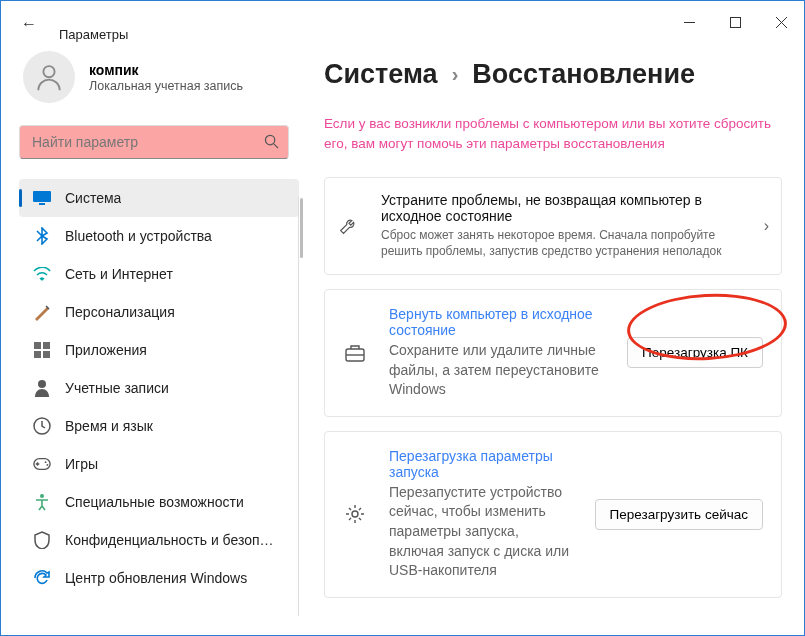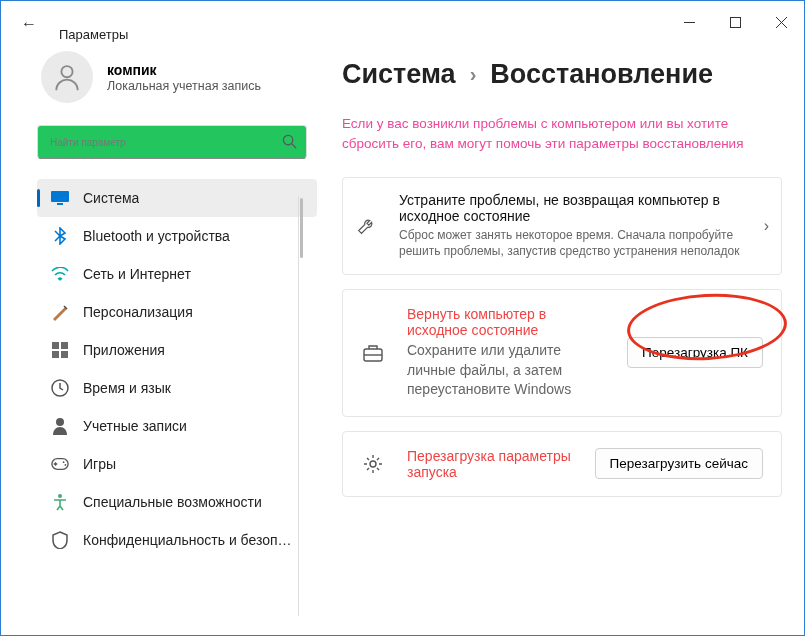--- a/index.html
+++ b/index.html
@@ -3,29 +3,29 @@
 <meta charset="utf-8">
 <style>
 * { margin: 0; padding: 0; box-sizing: border-box; font-family: "Segoe UI", Arial, sans-serif; }
 body { width: 805px; height: 636px; background: #fff; overflow: hidden; border: 1px solid #2b7cd3; }
 .titlebar { height: 42px; display: flex; align-items: center; padding: 0 0 0 20px; }
 .back-arrow { font-size: 16px; cursor: pointer; color: #333; }
 .title { margin-left: 22px; font-size: 13px; color: #222; margin-top: 24px; }
 .win-controls { margin-left: auto; display: flex; }
 .win-btn { width: 46px; height: 42px; display: flex; align-items: center; justify-content: center; cursor: pointer; }
 .win-btn svg { width: 11px; height: 11px; }
-.content { display: flex; height: calc(100% - 42px); margin-left: 18px; }
+.content { display: flex; height: calc(100% - 42px); }
 .sidebar { width: 305px; padding: 8px 0 0 18px; display: flex; flex-direction: column; }
 .profile { display: flex; align-items: center; gap: 14px; margin-bottom: 22px; padding-left: 4px; }
 .avatar { width: 52px; height: 52px; border-radius: 50%; background: #eaeaea; display: flex; align-items: center; justify-content: center; }
 .avatar svg { width: 32px; height: 32px; }
 .profile-info .user { font-weight: 600; font-size: 14px; }
 .profile-info .acct { font-size: 12.5px; color: #555; margin-top: 1px; }
 .search-wrap { position: relative; width: 270px; margin-bottom: 20px; }
-.search { width: 100%; height: 34px; border: 1px solid #dcdcdc; border-bottom: 1.5px solid #888; border-radius: 4px; padding: 0 34px 0 12px; font-size: 10px; background: #22c55e; }
+.search { width: 100%; height: 34px; border: 1px solid #dcdcdc; border-bottom: 1.5px solid #888; border-radius: 4px; padding: 0 34px 0 12px; font-size: 14px; background: #fca5a5; }
 .search::placeholder { color: #777; }
 .search-icon { position: absolute; right: 10px; top: 9px; color: #555; }
 .nav { width: 280px; overflow-y: auto; }
 .nav-item { height: 38px; display: flex; align-items: center; padding-left: 14px; gap: 14px; border-radius: 4px; cursor: pointer; font-size: 14px; color: #222; position: relative; }
 .nav-item.active { background: #ededed; }
 .nav-item.active::before { content: ""; position: absolute; left: 0; top: 10px; bottom: 10px; width: 3px; background: #0067c0; border-radius: 2px; }
 .nav-item .icon { width: 18px; height: 18px; display: flex; align-items: center; justify-content: center; }
 .main { flex: 1; padding: 16px 22px 0 18px; overflow-y: auto; }
 .breadcrumb { display: flex; align-items: center; gap: 14px; font-size: 27px; font-weight: 600; color: #222; }
 .breadcrumb .sep { color: #888; font-size: 20px; }
@@ -33,21 +33,21 @@
 .card { border: 1px solid #e6e6e6; border-radius: 4px; padding: 14px 12px; margin-top: 22px; display: flex; align-items: center; gap: 20px; cursor: pointer; }
 .card .card-icon { width: 24px; display: flex; justify-content: center; color: #555; }
 .card .card-body { flex: 1; }
 .card .card-title { font-size: 14px; color: #111; }
 .card .card-desc { font-size: 12px; color: #666; margin-top: 3px; line-height: 1.4; }
 .card .chev { color: #666; }
 .section-title { font-size: 14px; font-weight: 600; margin-top: 26px; color: #222; }
 .option { border: 1px solid #e6e6e6; border-radius: 4px; padding: 16px 18px; margin-top: 14px; display: flex; align-items: center; gap: 22px; }
 .option .opt-icon { width: 24px; display: flex; justify-content: center; color: #555; }
 .option .opt-body { flex: 1; }
-.option .opt-title { font-size: 14px; color: #ef4444; }
+.option .opt-title { font-size: 14px; color: #3b82f6; }
 .option .opt-desc { font-size: 14px; color: #666; margin-top: 3px; line-height: 1.4; max-width: 230px; }
 .btn { border: 1px solid #d0d0d0; background: #fdfdfd; border-radius: 4px; padding: 7px 14px; font-size: 13.5px; cursor: pointer; white-space: nowrap; }
 .ellipse { position: absolute; width: 160px; height: 66px; border: 3px solid #e8321f; border-radius: 50%; pointer-events: none; transform: rotate(-3deg); }
 .divider { position: absolute; left: 298px; top: 196px; width: 1px; height: 420px; background: #ddd; }
 .scroll-track { position: absolute; left: 300px; top: 198px; width: 3px; height: 60px; background: #bcbcbc; border-radius: 2px; }
 </style>
 </head>
 <body>
 
 <div class="titlebar">
@@ -136,35 +136,35 @@
               <rect x="0" y="0" width="7" height="7" fill="#6b6b6b"></rect>
               <rect x="9" y="0" width="7" height="7" fill="#6b6b6b"></rect>
               <rect x="0" y="9" width="7" height="7" fill="#6b6b6b"></rect>
               <rect x="9" y="9" width="7" height="7" fill="#6b6b6b"></rect>
             </svg>
           </span>
           <span style="white-space:nowrap;overflow:hidden;text-overflow:ellipsis;max-width:210px">Приложения</span>
         </div>
         <div class="nav-item">
           <span class="icon">
-            <svg width="18" height="18" viewBox="0 0 18 18">
-              <circle cx="9" cy="9" r="8" fill="none" stroke="#555" stroke-width="1.5"></circle>
-              <path d="M9 4v5l3 2" stroke="#555" stroke-width="1.5" fill="none"></path>
-            </svg>
-          </span>
-          <span style="white-space:nowrap;overflow:hidden;text-overflow:ellipsis;max-width:210px">Время и язык</span>
-        </div>
-        <div class="nav-item">
-          <span class="icon">
             <svg width="16" height="18" viewBox="0 0 16 18">
               <circle cx="8" cy="5" r="4" fill="#5a5a5a"></circle>
               <path d="M1 18c0-5 3-8 7-8s7 3 7 8z" fill="#5a5a5a"></path>
             </svg>
           </span>
           <span style="white-space:nowrap;overflow:hidden;text-overflow:ellipsis;max-width:210px">Учетные записи</span>
+        </div>
+        <div class="nav-item">
+          <span class="icon">
+            <svg width="18" height="18" viewBox="0 0 18 18">
+              <circle cx="9" cy="9" r="8" fill="none" stroke="#555" stroke-width="1.5"></circle>
+              <path d="M9 4v5l3 2" stroke="#555" stroke-width="1.5" fill="none"></path>
+            </svg>
+          </span>
+          <span style="white-space:nowrap;overflow:hidden;text-overflow:ellipsis;max-width:210px">Время и язык</span>
         </div>
         <div class="nav-item">
           <span class="icon">
             <svg width="20" height="14" viewBox="0 0 20 14">
               <rect x="1" y="1" width="18" height="12" rx="6" fill="none" stroke="#555" stroke-width="1.5"></rect>
               <path d="M5 5v4M3 7h4" stroke="#555" stroke-width="1.5"></path>
               <circle cx="14" cy="5" r="1" fill="#555"></circle>
               <circle cx="16" cy="8" r="1" fill="#555"></circle>
             </svg>
           </span>
@@ -179,20 +179,28 @@
           </span>
           <span style="white-space:nowrap;overflow:hidden;text-overflow:ellipsis;max-width:210px">Специальные возможности</span>
         </div>
         <div class="nav-item">
           <span class="icon">
             <svg width="16" height="18" viewBox="0 0 16 18">
               <path d="M8 1l7 3v5c0 5-3 8-7 9-4-1-7-4-7-9V4z" fill="none" stroke="#555" stroke-width="1.5"></path>
             </svg>
           </span>
           <span style="white-space:nowrap;overflow:hidden;text-overflow:ellipsis;max-width:210px">Конфиденциальность и безопасность</span>
+        </div>
+        <div class="nav-item">
+          <span class="icon">
+            <svg width="18" height="18" viewBox="0 0 18 18">
+              <path d="M2 9a7 7 0 0 1 12-5l2-1v5h-5l2-2a5 5 0 1 0 1 5" fill="none" stroke="#0078d4" stroke-width="1.6"></path>
+            </svg>
+          </span>
+          <span style="white-space:nowrap;overflow:hidden;text-overflow:ellipsis;max-width:210px">Центр обновления Windows</span>
         </div>
       </div>
   </div>
 
   <div class="divider"></div>
   <div class="scroll-track"></div>
 
   <div class="main">
     <div class="breadcrumb">
       <span>Система</span>
@@ -232,18 +240,19 @@
         </div>
         <div class="option" style="position: relative;">
           <div class="opt-icon">
             <svg width="22" height="22" viewBox="0 0 22 22" fill="none" stroke="#555" stroke-width="1.4">
               <circle cx="11" cy="11" r="3"></circle>
               <path d="M11 2v3M11 17v3M2 11h3M17 11h3M5 5l2 2M15 15l2 2M17 5l-2 2M7 15l-2 2"></path>
             </svg>
           </div>
           <div class="opt-body">
             <div class="opt-title">Перезагрузка параметры запуска</div>
+            <div class="opt-desc">Перезапустите устройство сейчас, чтобы изменить параметры запуска, включая запуск с диска или USB-накопителя</div>
           </div>
           <button class="btn">Перезагрузить сейчас</button>
         </div>
       </div>
   </div>
 </div>
 
 </body></html>

